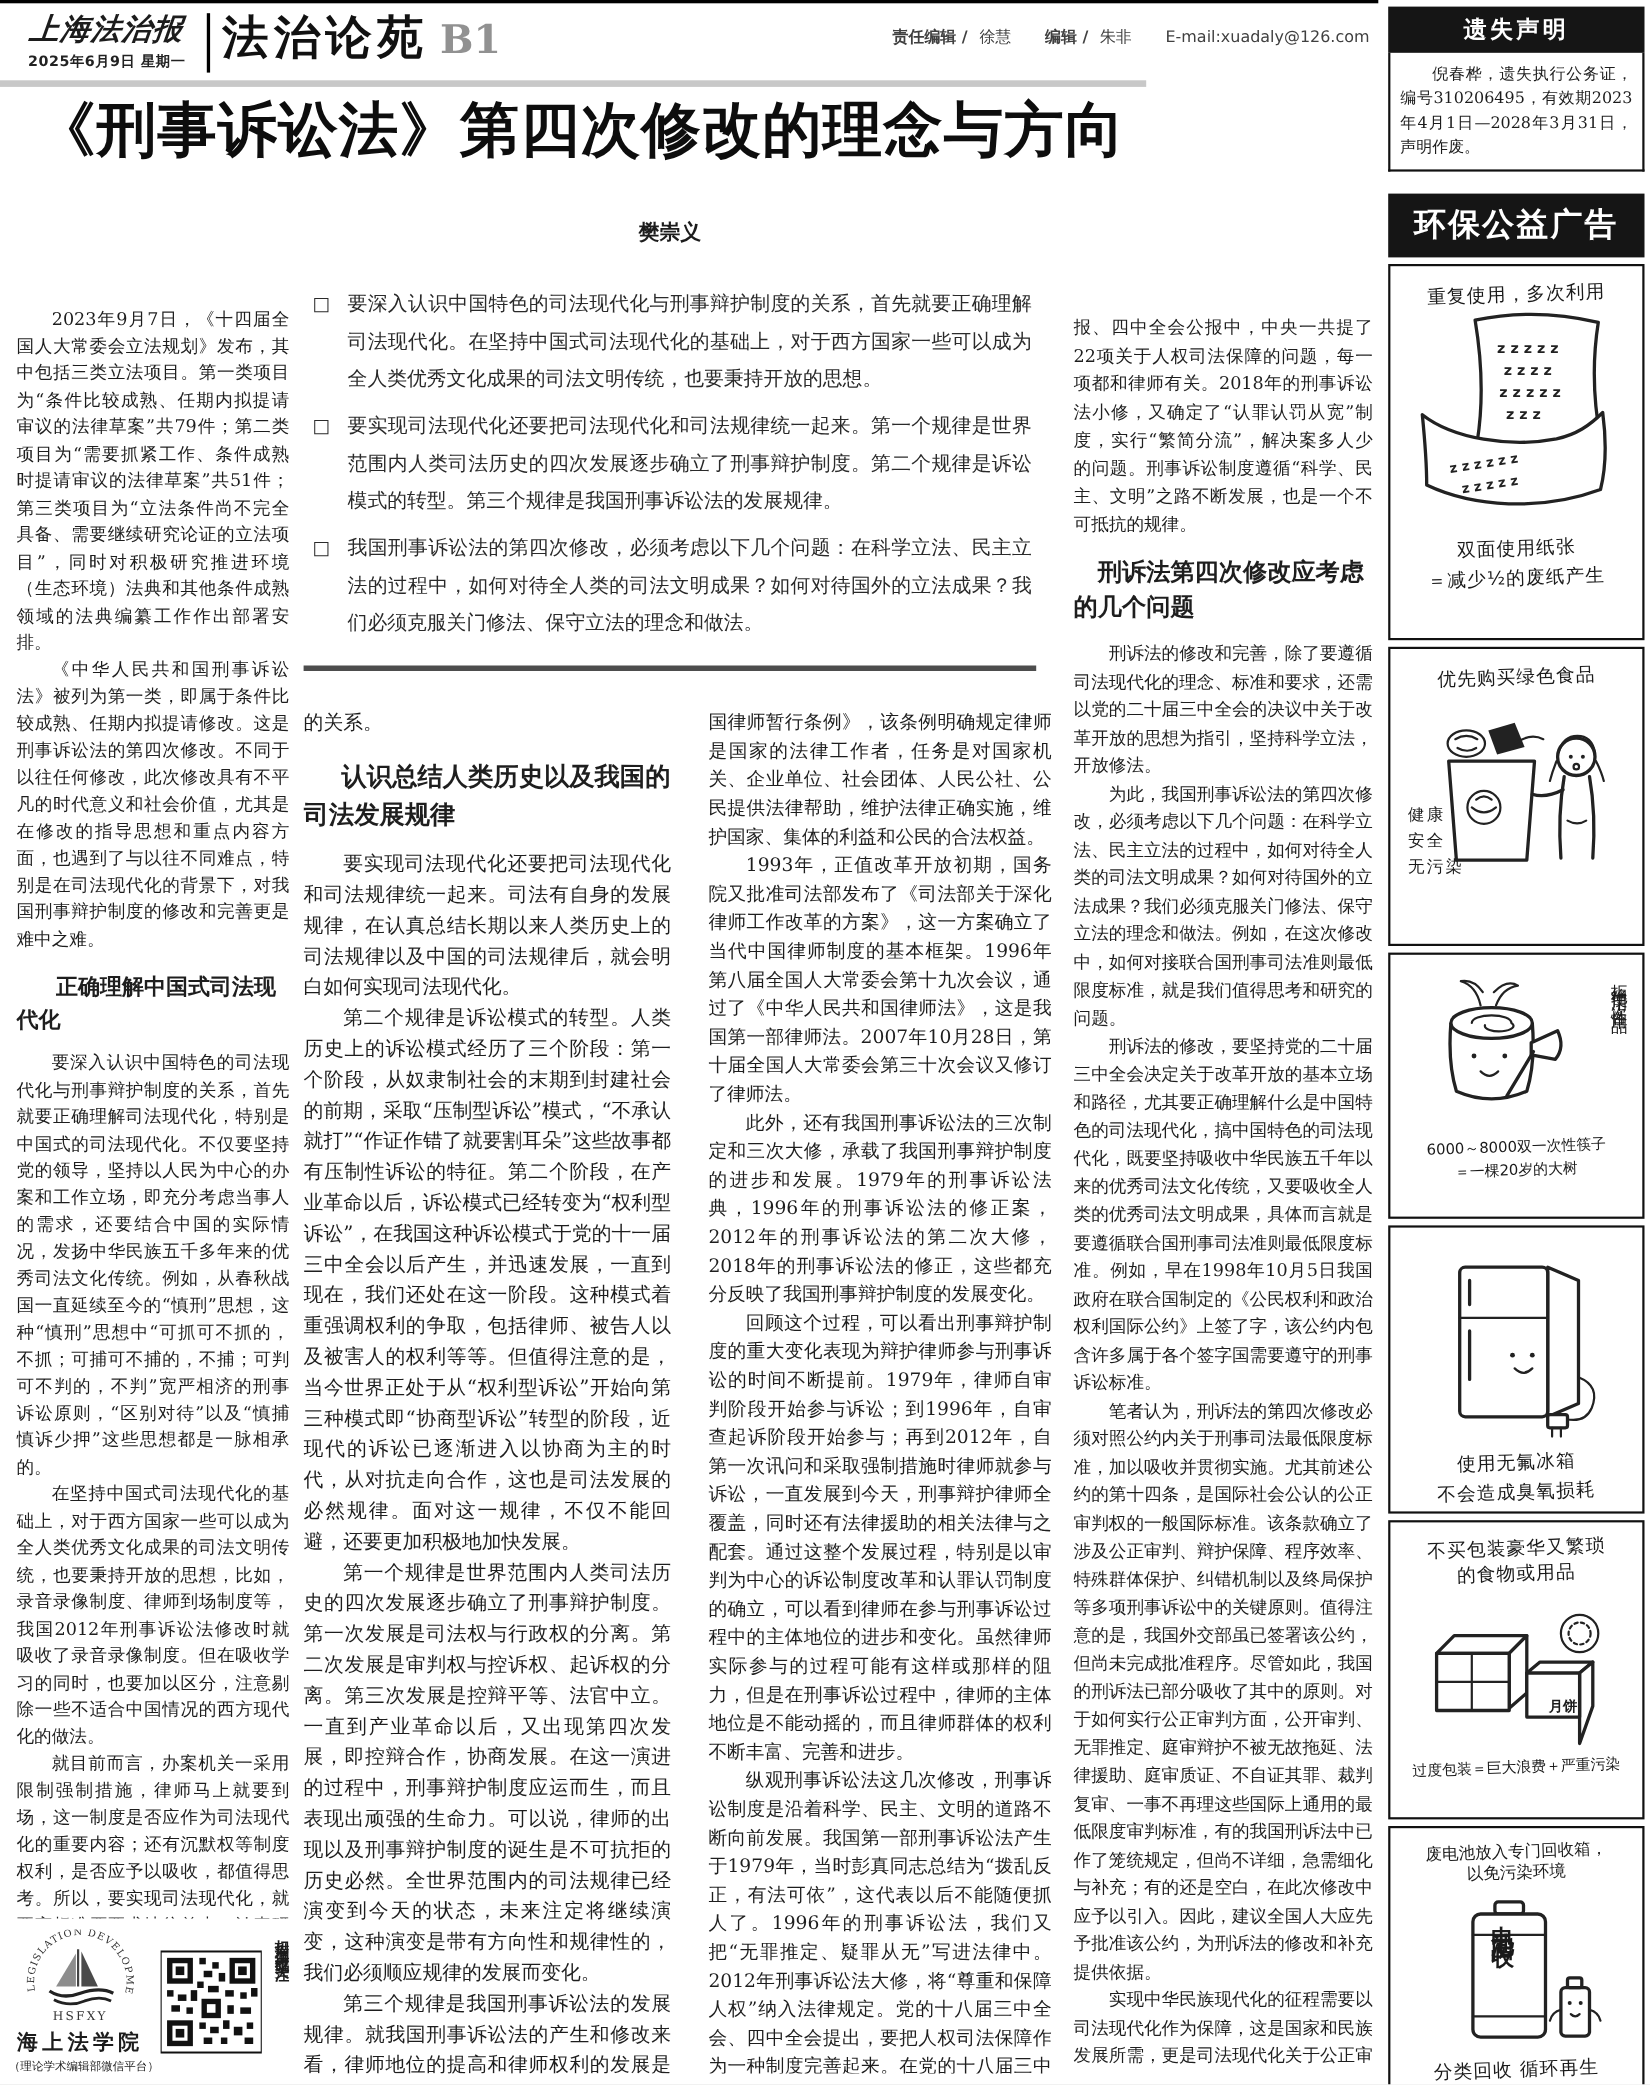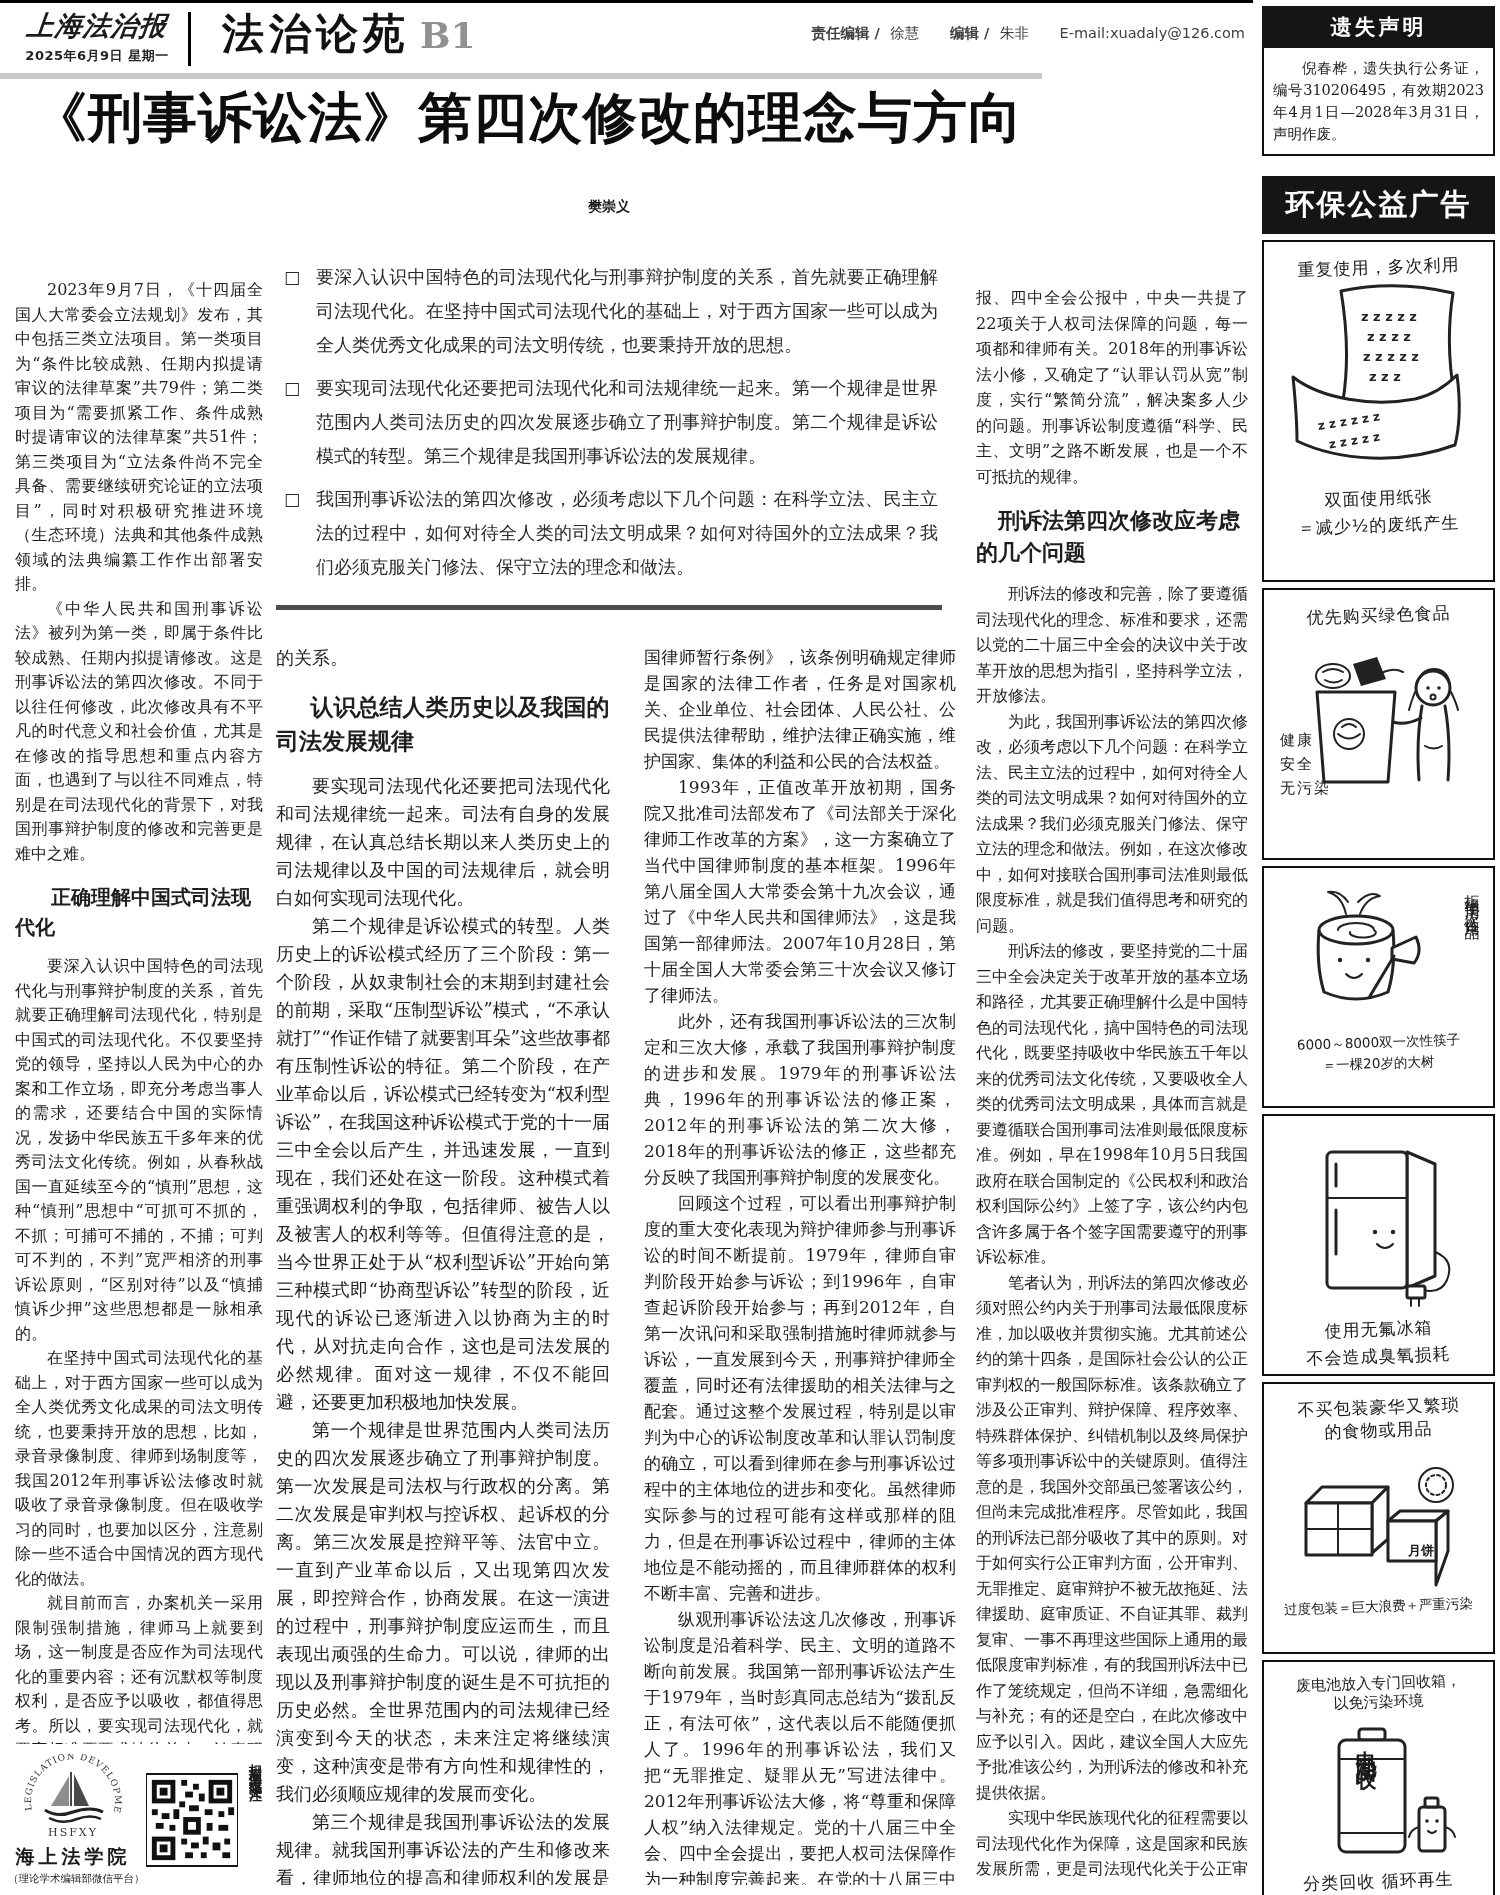--- a/index.html
+++ b/index.html
@@ -6,33 +6,33 @@
   .page{position:relative;width:1500px;height:1895px;background:#fff;overflow:hidden;
         color:#1c1c1c;font-family:"DejaVu Sans",sans-serif;}
   
   .topbar{position:absolute;left:0;top:0;width:1253px;height:3px;background:#000;}
   .masthead{position:absolute;left:12px;top:8px;width:170px;text-align:center;}
   .paper-name{font-family:"DejaVu Serif",serif;font-weight:bold;font-style:italic;
               font-size:27px;letter-spacing:1px;transform:skewX(-6deg);}
   .issue-date{font-size:13px;margin-top:3px;letter-spacing:.5px;font-weight:bold;color:#222;}
   .head-divider{position:absolute;left:188px;top:12px;width:2.5px;height:54px;background:#000;}
   .section-wrap{position:absolute;left:202px;top:6px;white-space:nowrap;}
-  .section-title{font-size:42px;font-weight:bold;letter-spacing:5px;color:#111;margin-left:20px;}
+  .section-title{font-size:42px;font-weight:bold;letter-spacing:5px;color:#111;}
   .page-number{font-family:"DejaVu Serif",serif;color:#919191;font-size:36px;font-weight:bold;margin-left:10px;}
   .editors{position:absolute;right:255px;top:24px;font-size:14.5px;white-space:nowrap;color:#404040;}
   .editors .lab{font-weight:bold;}
   .editors span{margin-left:6px;}
   .editors .gap{margin-left:26px;}
   .gray-band{position:absolute;left:0;top:73px;width:1042px;height:6px;background:#c8c8c8;}
   
   .headline{position:absolute;left:12px;top:82px;width:1032px;margin:0;text-align:center;
             font-size:54px;font-weight:800;letter-spacing:1px;color:#0d0d0d;
             font-family:"DejaVu Sans",sans-serif;white-space:nowrap;}
   .author-byline{position:absolute;left:276px;top:198px;width:666px;text-align:center;
-                 font-size:14px;font-weight:bold;}
+                 font-size:19px;font-weight:bold;}
   
   .summary-box{position:absolute;left:276px;top:240px;width:666px;height:370px;box-sizing:border-box;
                overflow:hidden;border-bottom:5px solid #4d4d4d;padding:20px 4px 0 4px;}
   .summary-item{position:relative;padding-left:36px;font-size:18px;line-height:34px;
                 text-align:justify;margin-bottom:9px;color:#2a2a2a;}
   .summary-item .marker{position:absolute;left:4px;top:0;font-size:17px;}
   
   .col{position:absolute;text-align:justify;font-family:"DejaVu Serif",serif;overflow:hidden;color:#1e1e1e;}
   .col p{margin:0;text-indent:2em;}
   .col p.noindent{text-indent:0;}

